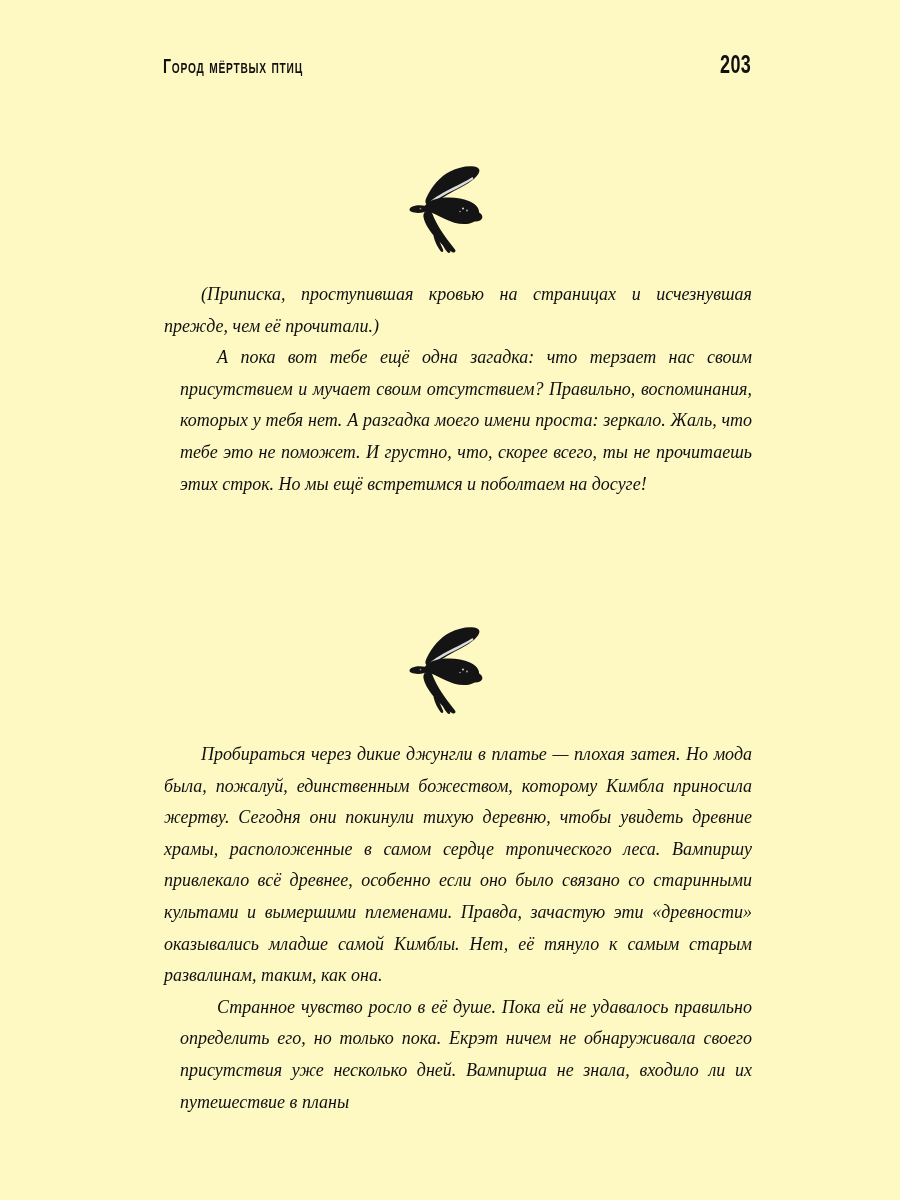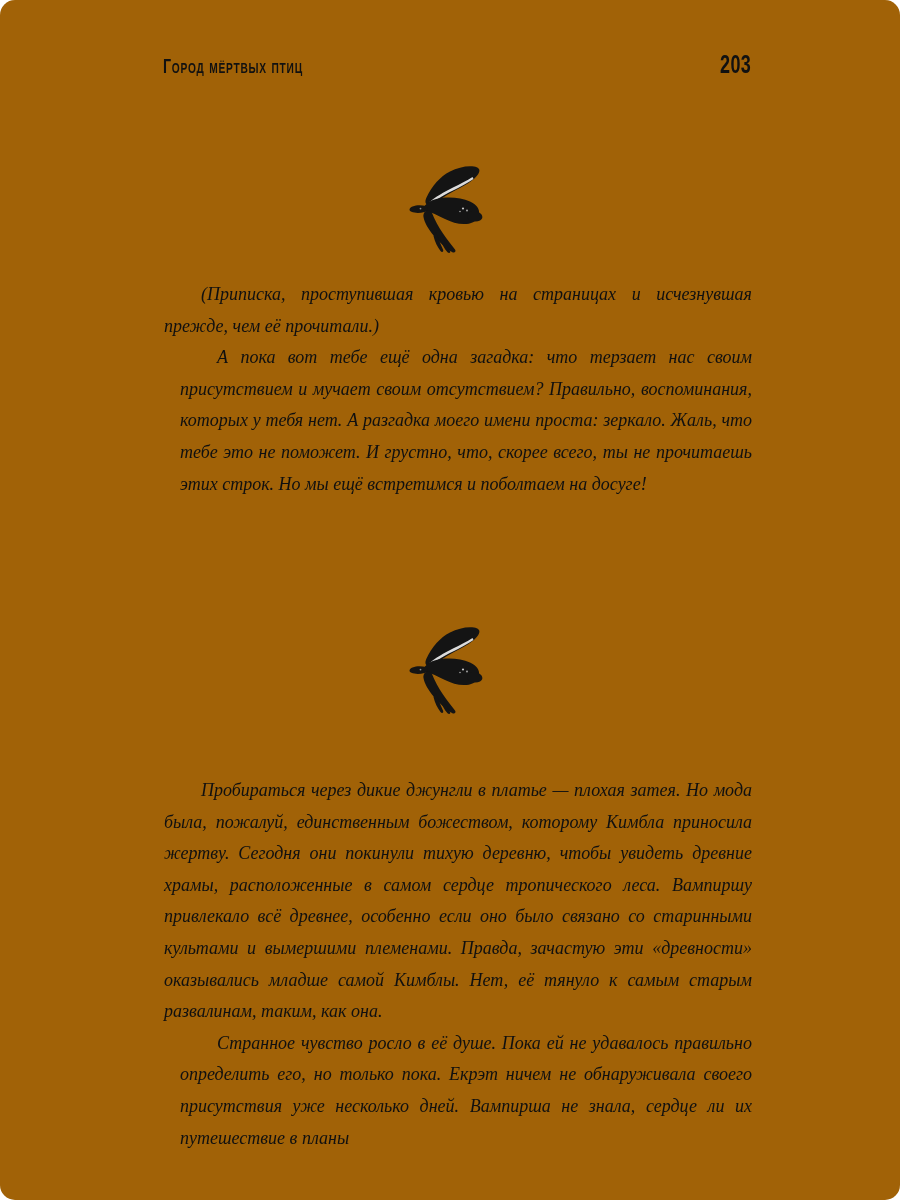--- a/index.html
+++ b/index.html
@@ -13,22 +13,21 @@
     position: relative;
     overflow: hidden;
     font-family: "Liberation Serif", "DejaVu Serif", serif;
     color: #101010;
     -webkit-font-smoothing: antialiased;
   }
 
   .page {
     position: absolute;
     inset: 0;
-    background: #a16207;
-    border-radius: 15px;
+    background: #fef9c3;
   }
 
   
   .running-head {
     position: absolute;
     left: 163px;
     top: 52px;
     width: 588px;
     height: 30px;
     display: flex;
@@ -80,21 +79,21 @@
     width: 588px;
     font-size: 18px;
     line-height: 31.6px;
     text-align: justify;
     text-justify: inter-word;
     hyphens: manual;
     color: #101010;
     font-style: italic;
   }
   #block-one  { top: 279px; }
-  #block-two  { top: 775px; }
+  #block-two  { top: 739px; }
 
   .text-block p {
     margin: 0;
     text-indent: 37px;
     text-align: justify;
   }
   .text-block p:last-child {
     text-align-last: left;
     margin-left: 16px;
   }
@@ -172,16 +171,16 @@
                  C58.5 53.8 58.5 49 62 48 Z"></path>
         <circle cx="55" cy="44.5" r="1.1" fill="#ffffff" opacity="0.75"></circle>
         <circle cx="59" cy="46.5" r="0.9" fill="#ffffff" opacity="0.65"></circle>
         <circle cx="52" cy="47.5" r="0.8" fill="#ffffff" opacity="0.6"></circle>
       </g>
     </svg>
   </div>
 
   <div class="text-block" id="block-two">
     <p>Пробираться через дикие джунгли в платье — плохая за­тея. Но мода была, пожалуй, единственным божеством, ко­торому Кимбла приносила жертву. Сегодня они покинули тихую деревню, чтобы увидеть древние храмы, расположен­ные в самом сердце тропического леса. Вампиршу привлека­ло всё древнее, особенно если оно было связано со старин­ными культами и вымершими племенами. Правда, зачастую эти «древности» оказывались младше самой Кимблы. Нет, её тянуло к самым старым развалинам, таким, как она.</p>
-    <p>Странное чувство росло в её душе. Пока ей не удавалось правильно определить его, но только пока. Екрэт ничем не обнаруживала своего присутствия уже несколько дней. Вампирша не знала, сердце ли их путешествие в планы</p>
+    <p>Странное чувство росло в её душе. Пока ей не удавалось правильно определить его, но только пока. Екрэт ничем не обнаруживала своего присутствия уже несколько дней. Вампирша не знала, входило ли их путешествие в планы</p>
   </div>
 
 </div>
 
 </body></html>

